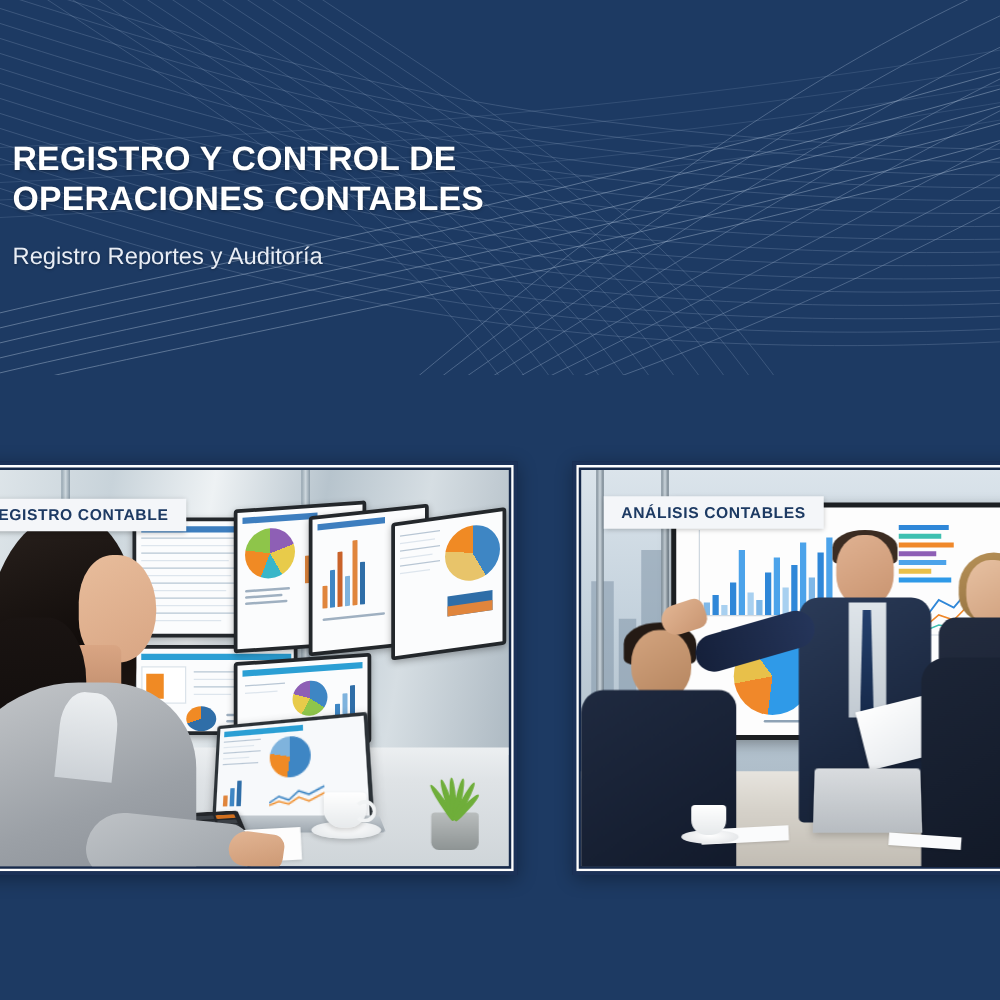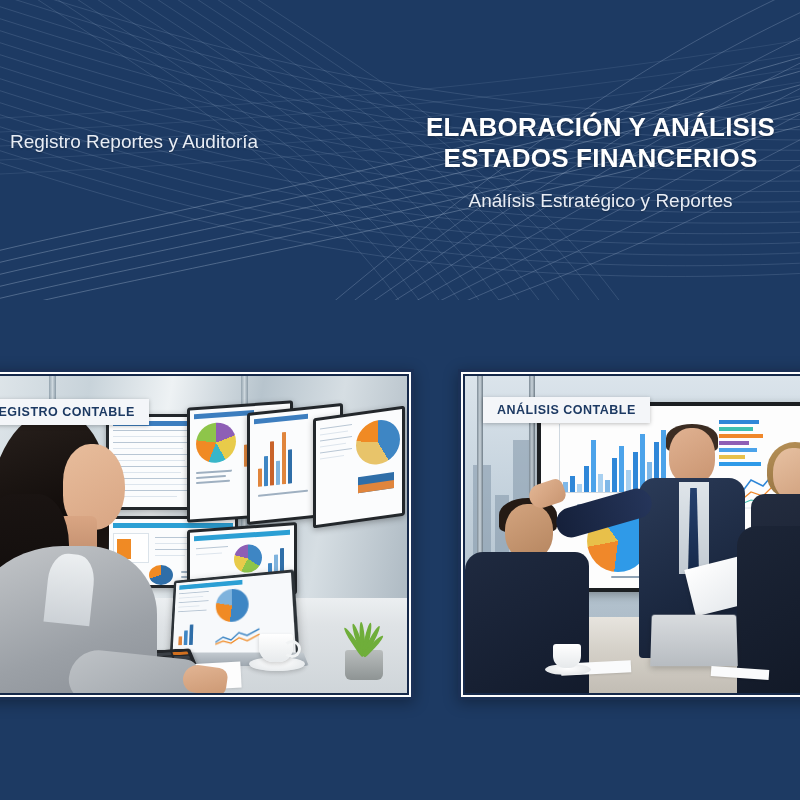--- a/index.html
+++ b/index.html
@@ -450,25 +450,22 @@
         <path d="M-40,134 C200,122 480,110 860,44"></path>
         <path d="M-40,148 C200,136 480,124 860,58"></path>
         <path d="M-40,162 C200,150 480,138 860,72"></path>
         <path d="M-40,176 C200,164 480,152 860,86"></path>
       </g>
     </svg>
   </div>
 
   <div class="headings">
     <div class="col-left">
+      <div class="title">REGISTRO Y CONTROL DE OPERACIONES CONTABLES</div>
       <div class="subtitle">Registro Reportes y Auditoría</div>
-    </div>
-    <div class="col-right">
-      <div class="title">ELABORACIÓN Y ANÁLISIS ESTADOS FINANCERIOS</div>
-      <div class="subtitle">Análísis Estratégico y Reportes</div>
     </div>
   </div>
 
   <div class="card card-left">
     <div class="card-inner">
       <div class="photo">
         <div class="p1">
           <div class="bg-window"></div>
           <div class="mullion m1"></div>
           <div class="mullion m2"></div>
@@ -772,16 +769,16 @@
           <div class="seated-right"></div>
 
           <div class="lap2"></div>
           <div class="doc2" style="left:96px;top:286px;width:70px;height:12px;transform:rotate(-3deg)"></div>
           <div class="doc2" style="left:246px;top:292px;width:58px;height:10px;transform:rotate(4deg)"></div>
           <div class="saucer2"></div>
           <div class="cup2"></div>
         </div>
       </div>
     </div>
-    <div class="badge badge-right">ANÁLISIS CONTABLE</div>
+    <div class="badge badge-right">ANÁLISIS CONTABLES</div>
   </div>
 
 </div>
 
 </body></html>

